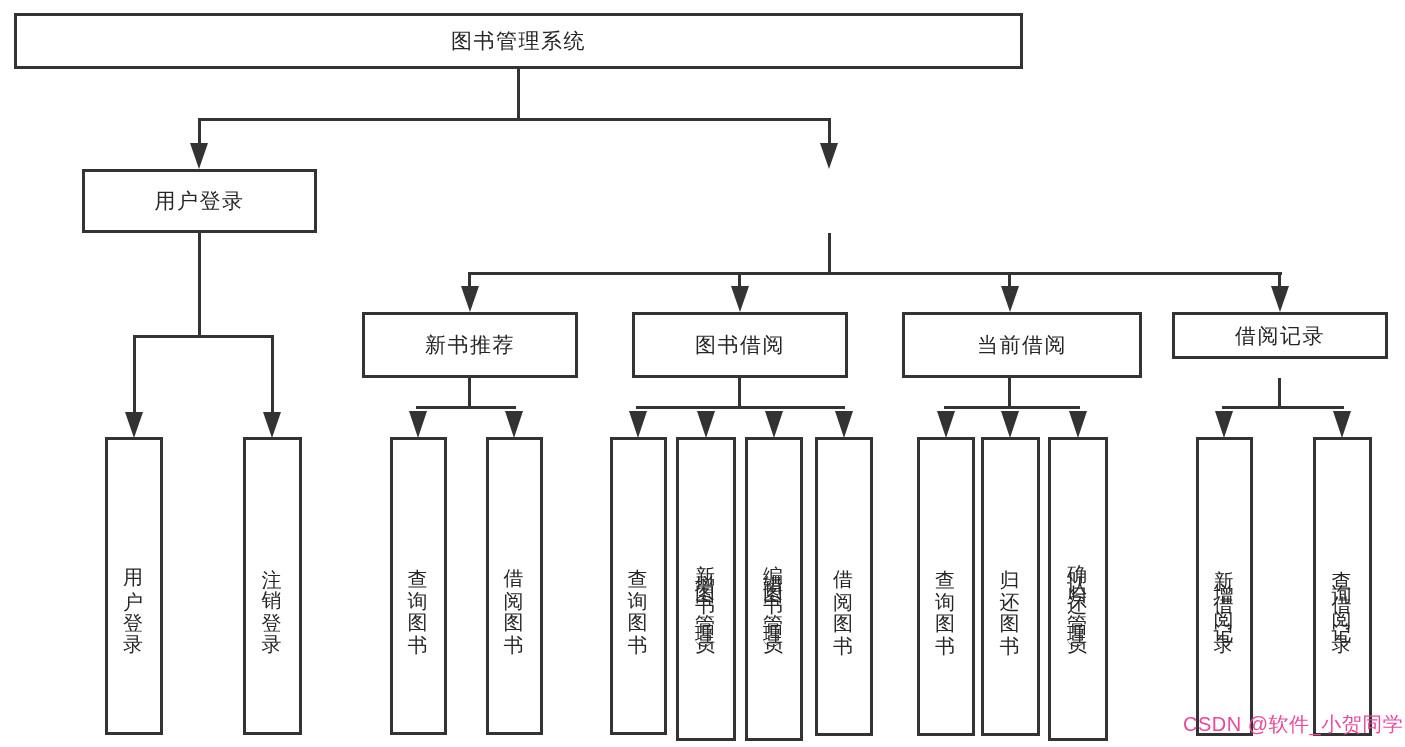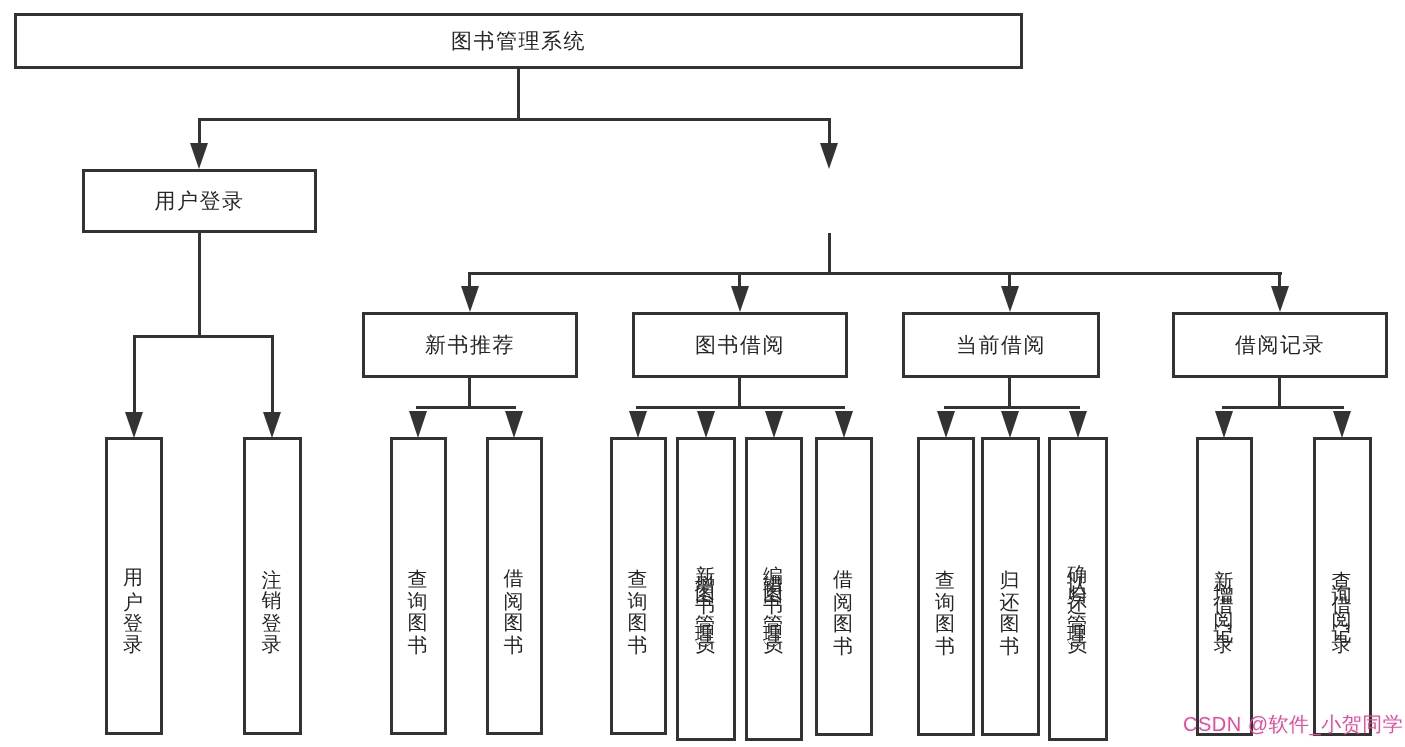--- a/index.html
+++ b/index.html
@@ -108,22 +108,22 @@
   <div class="ar ar-l4" style="left:1069px; top:411px;"></div>
   <div class="ar ar-l4" style="left:1215px; top:411px;"></div>
   <div class="ar ar-l4" style="left:1333px; top:411px;"></div>
 
   <div class="box box-h" style="left:14px; top:13px; width:1009px; height:56px;">图书管理系统</div>
 
   <div class="box box-h" style="left:82px; top:169px; width:235px; height:64px;">用户登录</div>
 
   <div class="box box-h" style="left:362px; top:312px; width:216px; height:66px;">新书推荐</div>
   <div class="box box-h" style="left:632px; top:312px; width:216px; height:66px;">图书借阅</div>
-  <div class="box box-h" style="left:902px; top:312px; width:198px; height:66px;font-family:Liberation Serif, serif;">当前借阅</div>
-  <div class="box box-h" style="left:1172px; top:312px; width:216px; height:66px;">借阅记录</div>
+  <div class="box box-h" style="left:902px; top:312px; width:240px; height:66px;font-family:Liberation Serif, serif;">当前借阅</div>
+  <div class="box box-h" style="left:1172px; top:312px; width:216px; height:47px;">借阅记录</div>
 
   <div class="box box-v len4" style="left:105px; top:437px; width:58px; height:298px;">
     <span class="v-label">用户登录</span>
   </div>
   <div class="box box-v len4" style="left:243px; top:437px; width:59px; height:298px;">
     <span class="v-label">注销登录</span>
   </div>
 
   <div class="box box-v len4" style="left:390px; top:437px; width:57px; height:298px;">
     <span class="v-label">查询图书</span>

